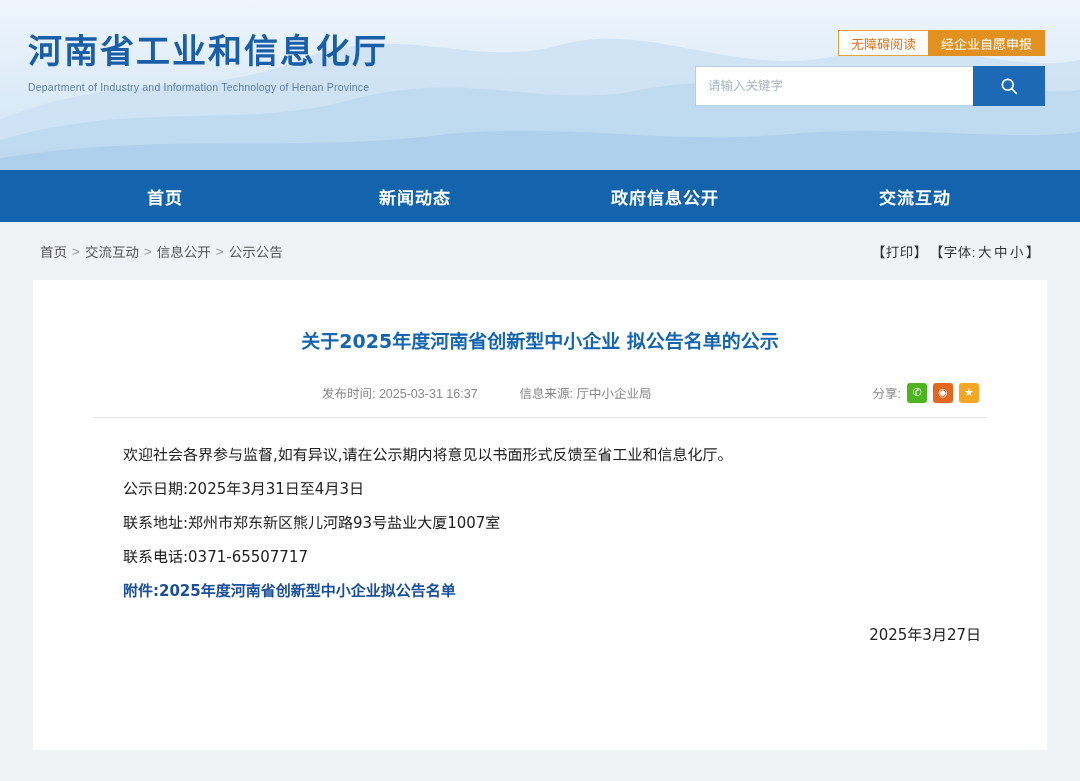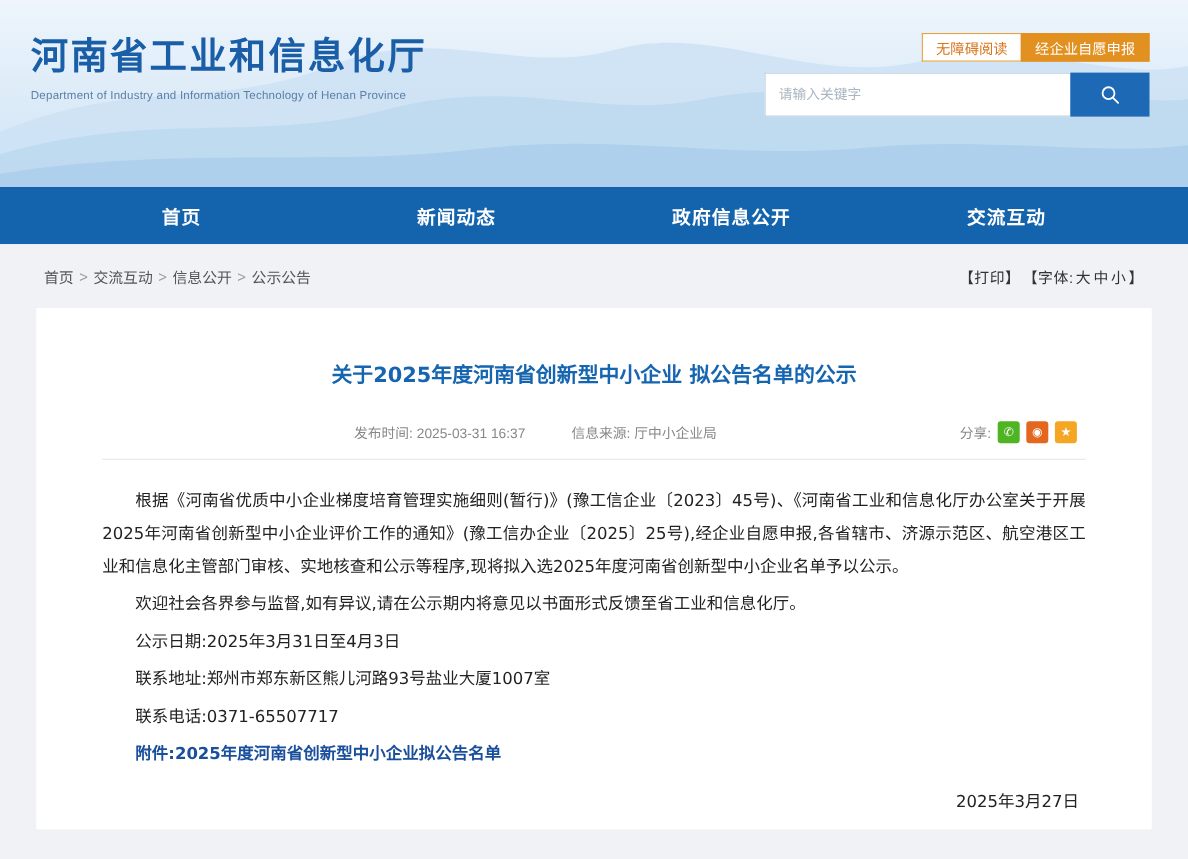--- a/index.html
+++ b/index.html
@@ -312,21 +312,20 @@
         <span>分享:</span>
         <span class="share-ico sh-wechat">✆</span>
         <span class="share-ico sh-weibo">◉</span>
         <span class="share-ico sh-star">★</span>
       </div>
     </div>
 
     <hr class="divider">
 
     <div class="article-body">
-      <p class="indent">根据《河南省优质中小企业梯度培育管理实施细则(暂行)》(豫工信企业〔2023〕45号)、《河南省工业和信息化厅办公室关于开展2025年河南省创新型中小企业评价工作的通知》(豫工信办企业〔2025〕25号),经企业自愿申报,各省辖市、济源示范区、航空港区工业和信息化主管部门审核、实地核查和公示等程序,现将拟入选2025年度河南省创新型中小企业名单予以公示。</p>
       <p class="indent">欢迎社会各界参与监督,如有异议,请在公示期内将意见以书面形式反馈至省工业和信息化厅。</p>
       <p class="indent">公示日期:2025年3月31日至4月3日</p>
       <p class="indent">联系地址:郑州市郑东新区熊儿河路93号盐业大厦1007室</p>
       <p class="indent">联系电话:0371-65507717</p>
       <p class="attach">附件:2025年度河南省创新型中小企业拟公告名单</p>
       <div class="sign-date">2025年3月27日</div>
     </div>
   </div>
 </div>
 

